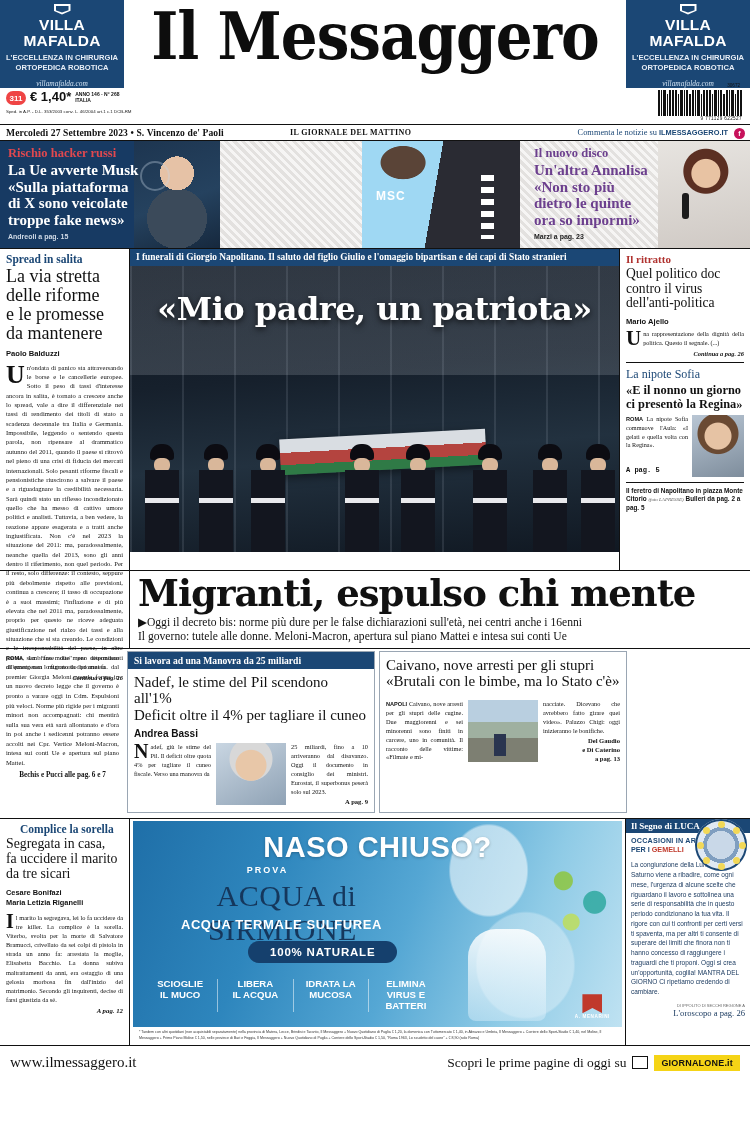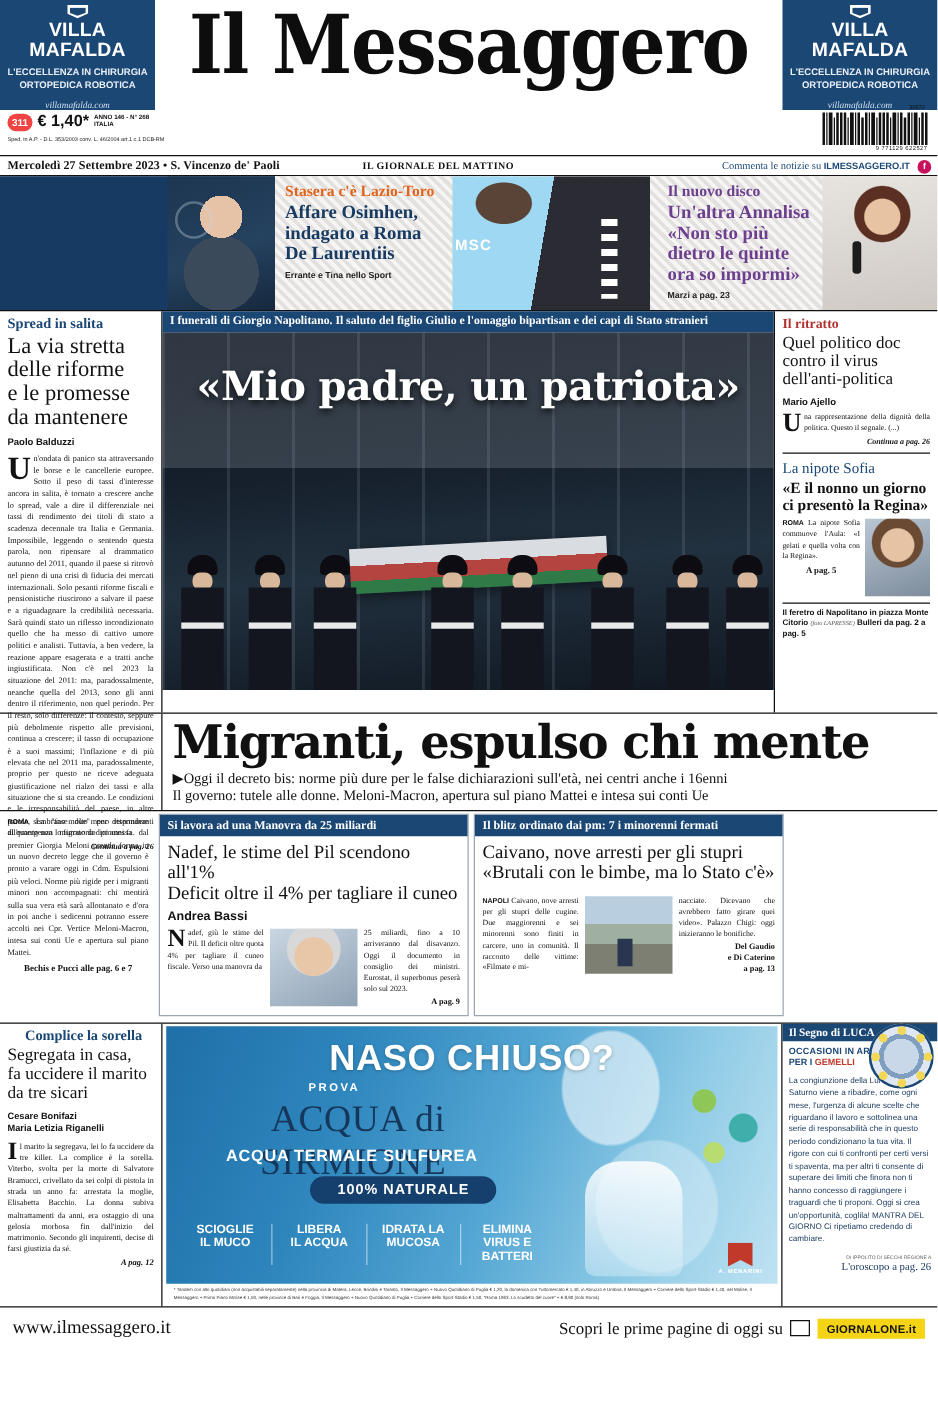--- a/index.html
+++ b/index.html
@@ -114,21 +114,21 @@
     content:""; position:absolute; left:6px; top:20px; width:26px;height:26px;border-radius:50%;
     border:2px solid rgba(200,215,230,.35);
   }
   .photo-osimhen{
     position:absolute; right:0; top:0; width:158px; height:108px; z-index:2;
     background:
       radial-gradient(ellipse at 26% 20%, #5a4437 0 22px, transparent 23px),
       linear-gradient(100deg,#9fd8f3 0 46%, #2a2b33 46% 100%);
   }
   .photo-osimhen .msc{
-    position:absolute; left:2px; top:48px; color:#fff; font-family:"Liberation Sans",sans-serif;
+    position:absolute; left:14px; top:48px; color:#fff; font-family:"Liberation Sans",sans-serif;
     font-weight:700; font-size:12px; letter-spacing:1px;
   }
   .photo-osimhen .tie{
     position:absolute; right:26px; top:34px; width:13px;height:64px;
     background:repeating-linear-gradient(180deg,#fff 0 6px,#2a2b33 6px 12px);
   }
   .photo-annalisa{
     position:absolute; right:0; top:0; width:92px; height:108px; z-index:2;
     background:
       radial-gradient(circle at 52% 30%, #e8c3a3 0 14px, transparent 15px),
@@ -195,21 +195,21 @@
   .rit-kicker{ font-family:"Liberation Serif",serif;font-weight:700;font-size:11px;color:#b0322f;}
   .rit-head{ font-family:"Liberation Serif",serif;font-size:13.6px;line-height:1.08;margin-top:2px;}
   .mini-body{ font-family:"Liberation Serif",serif;font-size:6.2px;line-height:1.4;text-align:justify;margin-top:4px;}
   .mini-body::first-letter{ float:left;font-size:21px;line-height:.82;font-weight:700;padding-right:2px;}
   .rule{ border-top:1px solid #111; margin:5px 0 4px; }
   .sof-kicker{ font-family:"Liberation Serif",serif;font-weight:400;font-size:12px;color:#1b4775;}
   .sof-head{ font-family:"Liberation Serif",serif;font-weight:700;font-size:12.4px;line-height:1.08;margin-top:2px;}
   .sof-wrap{ display:flex; gap:4px; margin-top:4px;}
   .sof-txt{ flex:1; font-family:"Liberation Serif",serif;font-size:6.2px;line-height:1.4;text-align:justify;}
   .sof-txt .loc{ font-family:"Liberation Sans",sans-serif;font-weight:700;font-size:5.6px;}
-  .sof-ref{ text-align:center;font-family:Liberation Serif, serif;font-weight:700;font-size:7px;margin-top:2px;}
+  .sof-ref{ text-align:left;font-family:Liberation Mono, monospace;font-weight:700;font-size:7px;margin-top:16px;}
   .sof-photo{
     width:52px;height:62px;
     background:
       radial-gradient(circle at 50% 34%, #e6c3a4 0 13px, transparent 14px),
       radial-gradient(circle at 50% 30%, #6a4a33 0 20px, transparent 21px),
       linear-gradient(160deg,#b9c6d4,#7e8d9c);
   }
   .cap-small{ font-family:"Liberation Sans",sans-serif;font-weight:700;font-size:6.4px;line-height:1.3;}
   .cap-small .ital{ font-family:"Liberation Serif",serif;font-style:italic;font-weight:400;font-size:5px;color:#555;}
 
@@ -419,33 +419,34 @@
     <div class="rightline">
       <span>Commenta le notizie su</span>
       <b>ILMESSAGGERO.IT</b>
     </div>
     <div class="fb-dot">f</div>
   </div>
 
   <div class="teasers">
     <div class="teaser t1">
       <div class="photo-musk"></div>
+      <div class="txt">
+        <div class="t-kicker">Rischio hacker russi</div>
+        <div class="t-head" style="white-space:pre-line">La Ue avverte Musk
+«Sulla piattaforma
+di X sono veicolate
+troppe fake news»</div>
+        <div class="t-ref">Andreoli a pag. 15</div>
+      </div>
     </div>
     <div class="teaser t2">
       <div class="hatch"></div>
       <div class="photo-osimhen">
         <div class="msc">MSC</div>
         <div class="tie"></div>
-      </div>
-      <div class="txt">
-        <div class="t-kicker">Stasera c'è Lazio-Toro</div>
-        <div class="t-head" style="white-space:pre-line">Affare Osimhen,
-indagato a Roma
-De Laurentiis</div>
-        <div class="t-ref">Errante e Tina nello Sport</div>
       </div>
     </div>
     <div class="teaser t3">
       <div class="hatch"></div>
       <div class="photo-annalisa"></div>
       <div class="txt">
         <div class="t-kicker">Il nuovo disco</div>
         <div class="t-head" style="white-space:pre-line">Un'altra Annalisa
 «Non sto più
 dietro le quinte
@@ -586,21 +587,20 @@
         <div class="box-txt">Nadef, giù le stime del Pil. Il deficit oltre quota 4% per tagliare il cuneo fiscale. Verso una manovra da</div>
         <div class="box-photo"></div>
         <div class="box-txt nodrop">
           <span>25 miliardi, fino a 10 arriveranno dal disavanzo. Oggi il documento in consiglio dei ministri. Eurostat, il superbonus peserà solo sul 2023.</span>
           <div class="box-ref">A pag. 9</div>
         </div>
       </div>
     </div>
 
     <div class="boxstory b2">
-      <div class="box-bar">Il blitz ordinato dai pm: 7 i minorenni fermati</div>
       <div class="box-head" style="white-space:pre-line">Caivano, nove arresti per gli stupri
 «Brutali con le bimbe, ma lo Stato c'è»</div>
       <div class="box-flex" style="padding-top:10px">
         <div class="box-txt nodrop">
           <span class="box-loc">NAPOLI</span>
           <span>Caivano, nove arresti per gli stupri delle cugine. Due maggiorenni e sei minorenni sono finiti in carcere, uno in comunità. Il racconto delle vittime: «Filmate e mi-</span>
         </div>
         <div class="box-photo city"></div>
         <div class="box-txt nodrop">
           <span>nacciate. Dicevano che avrebbero fatto girare quei video». Palazzo Chigi: oggi inizieranno le bonifiche.</span>

